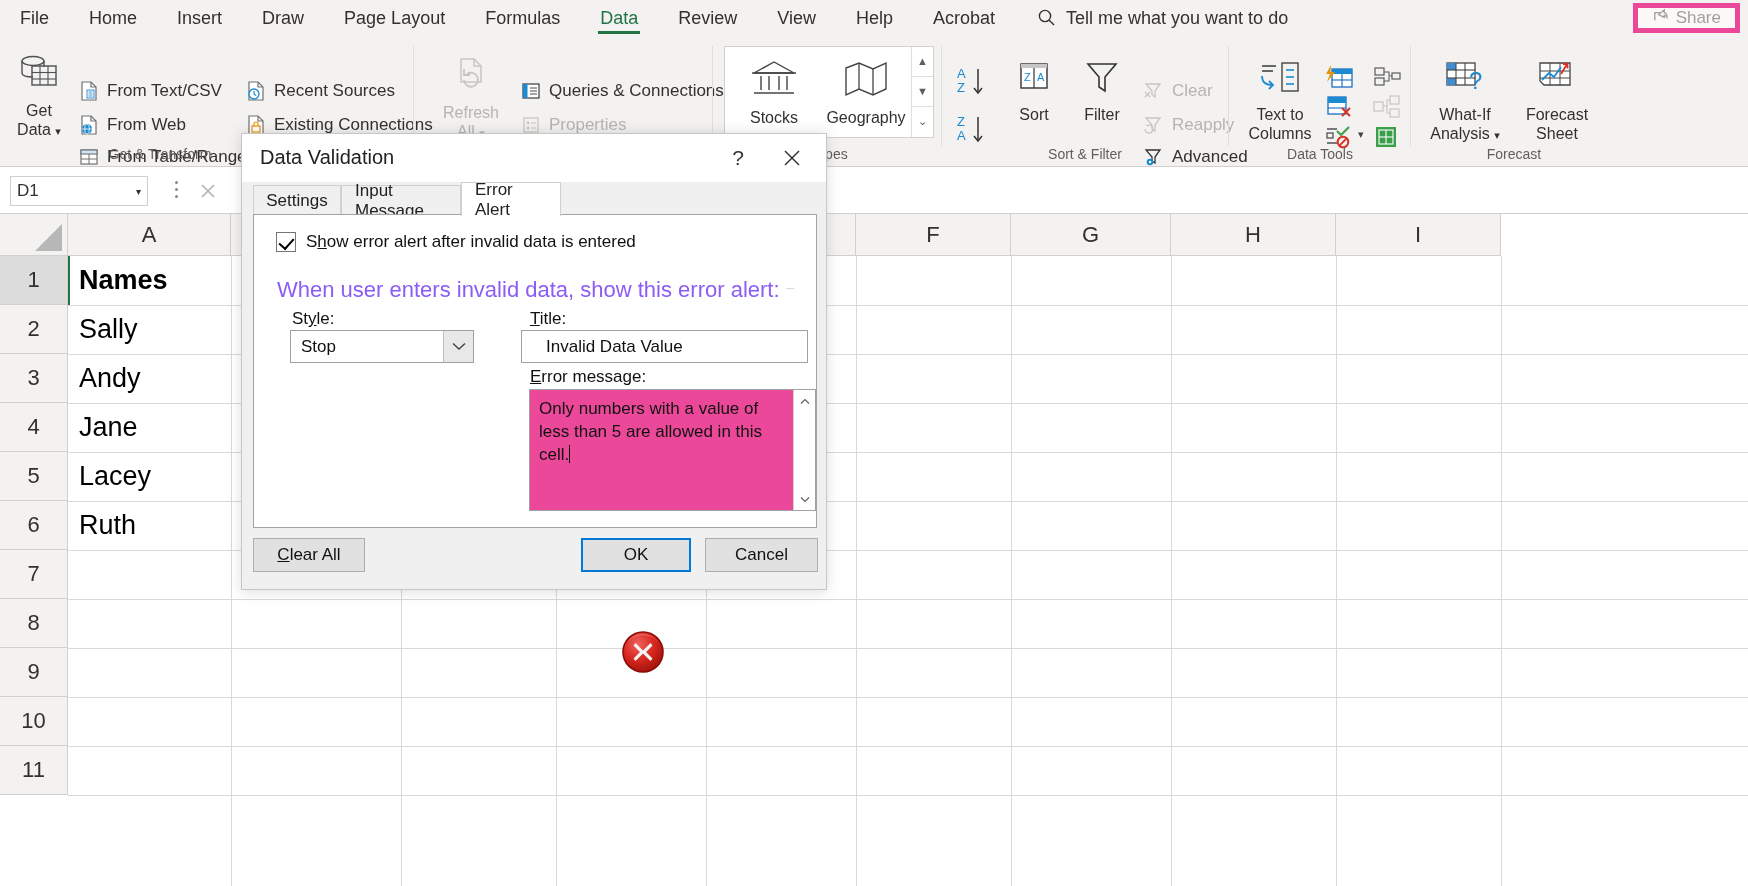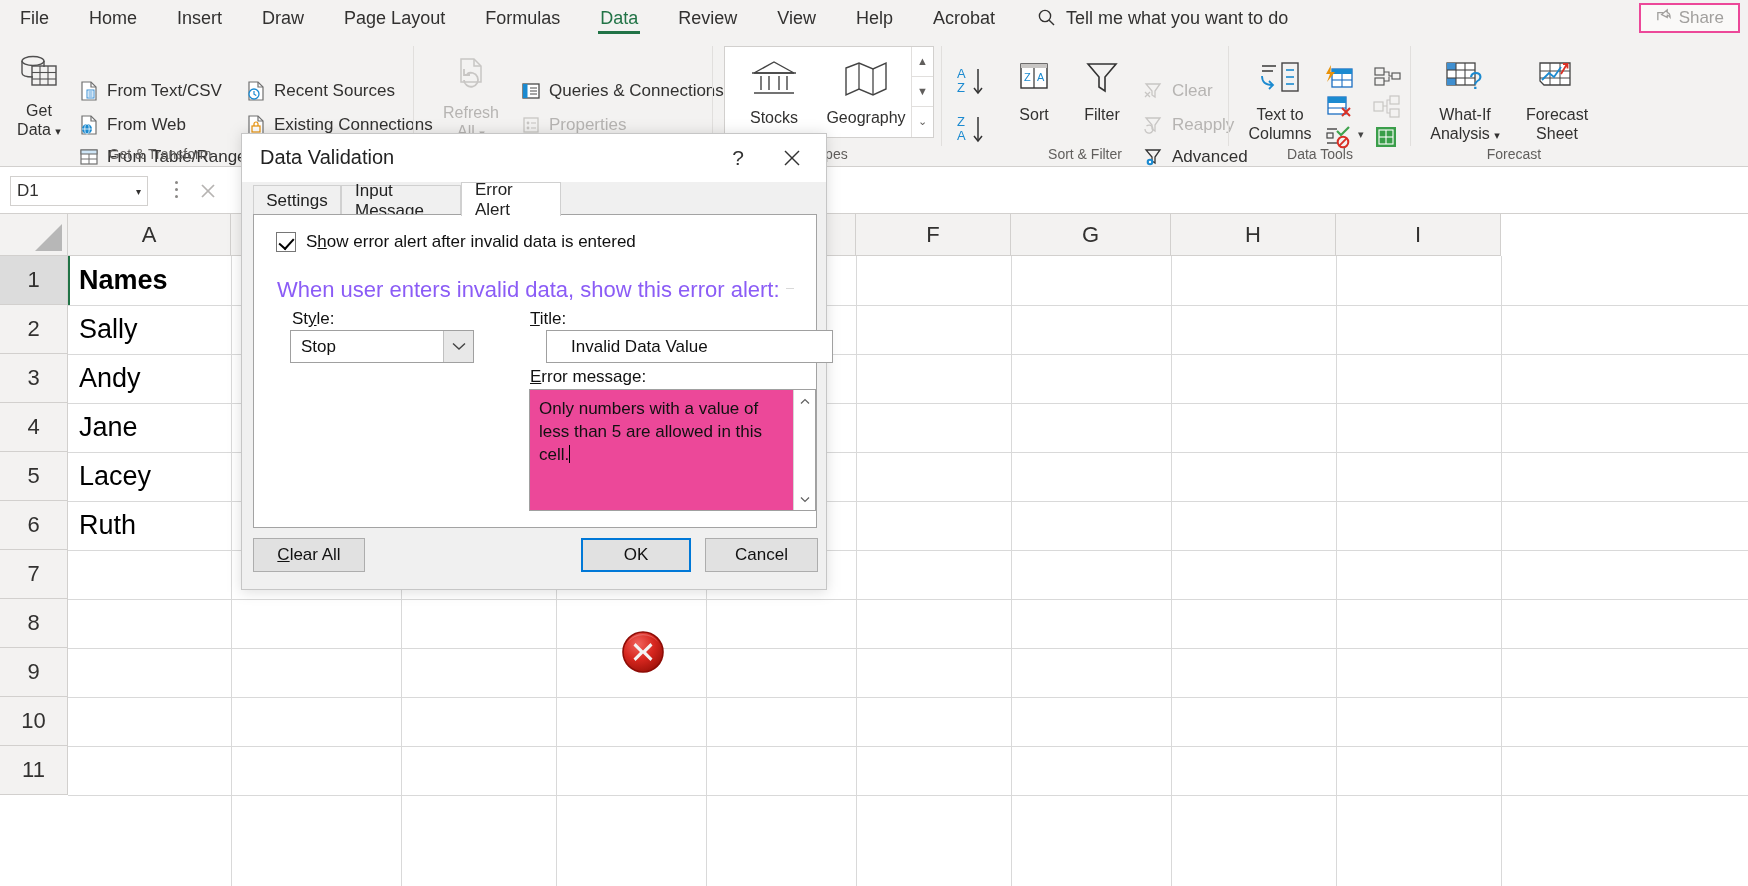--- a/index.html
+++ b/index.html
@@ -32,21 +32,21 @@
   }
   .tellme {
     display: flex; align-items: center; gap: 9px;
     padding-left: 22px; font-size: 18px; color: #323130;
   }
   .tellme svg { display: block; }
   .share-btn {
     position: absolute; right: 8px; top: 3px;
     height: 30px; display: flex; align-items: center; gap: 7px;
     padding: 0 14px; font-size: 17px; color: #a19f9d;
-    background: #faf9f8; border: 2px solid #ec4899;
+    background: #faf9f8; border: 5px solid #ec4899;
   }
 
   
   .ribbon {
     position: absolute; top: 36px; left: 0; width: 1748px; height: 131px;
     background: #f3f2f1; border-bottom: 1px solid #d2d0ce;
   }
   .rgroup { position: absolute; top: 0; height: 131px; }
   .rgroup-label {
     position: absolute; bottom: 5px; width: 100%;
@@ -761,21 +761,21 @@
       <div class="combo" style="left:36px; top:115px; width:184px; height:33px;">
         <span class="combo-val">Stop</span>
         <span class="combo-arrow">
           <svg width="14" height="9" viewBox="0 0 14 9">
               <path d="M1 1.5 L7 7 L13 1.5" fill="none" stroke="#444" stroke-width="1.4"></path>
             </svg>
         </span>
       </div>
 
       <div class="fld-label" style="left:276px; top:94px;"><span class="ul">T</span><span>itle:</span></div>
-      <div class="txtinput" style="left:292px; top:115px; width:287px; height:33px;padding-left:24px;">Invalid Data Value</div>
+      <div class="txtinput" style="left:267px; top:115px; width:287px; height:33px;padding-left:24px;">Invalid Data Value</div>
 
       <div class="fld-label" style="left:276px; top:152px;"><span class="ul">E</span><span>rror message:</span></div>
       <div class="txtarea" style="left:275px; top:174px; width:287px; height:122px;">
         <div class="txtarea-body"><span>Only numbers with a value of less than 5 are allowed in this cell.</span><span class="caret"></span></div>
         <div class="ta-scroll">
           <div class="arw up">
             <svg width="10" height="7" viewBox="0 0 10 7">
                 <path d="M1 5.5 L5 1.5 L9 5.5" fill="none" stroke="#606060" stroke-width="1.2"></path>
               </svg>
           </div>

